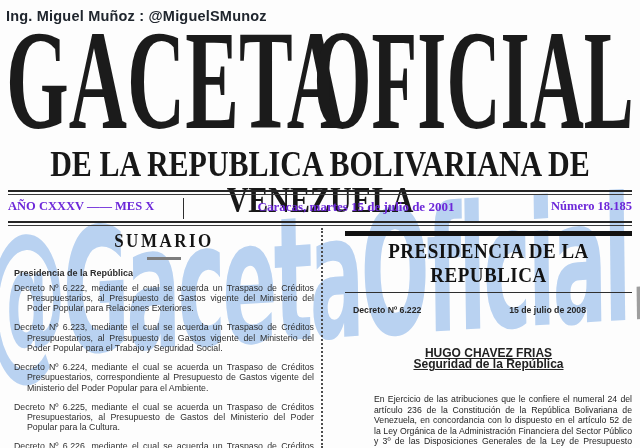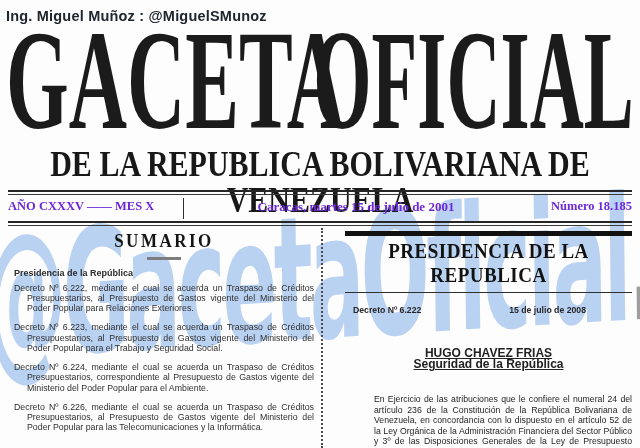--- a/index.html
+++ b/index.html
@@ -88,20 +88,21 @@
 
   <div class="layer col-divider"></div>
 
   <div class="layer left-col">
     <div class="sumario">SUMARIO</div>
     <div class="sumario-rule"></div>
     <div class="section-title">Presidencia de la República</div>
     <p class="entry">Decreto Nº 6.222, mediante el cual se acuerda un Traspaso de Créditos Presupuestarios, al Presupuesto de Gastos vigente del Ministerio del Poder Popular para Relaciones Exteriores.</p>
     <p class="entry">Decreto Nº 6.223, mediante el cual se acuerda un Traspaso de Créditos Presupuestarios, al Presupuesto de Gastos vigente del Ministerio del Poder Popular para el Trabajo y Seguridad Social.</p>
     <p class="entry">Decreto Nº 6.224, mediante el cual se acuerda un Traspaso de Créditos Presupuestarios, correspondiente al Presupuesto de Gastos vigente del Ministerio del Poder Popular para el Ambiente.</p>
+    <p class="entry">Decreto Nº 6.225, mediante el cual se acuerda un Traspaso de Créditos Presupuestarios, al Presupuesto de Gastos del Ministerio del Poder Popular para la Cultura.</p>
     <p class="entry">Decreto Nº 6.226, mediante el cual se acuerda un Traspaso de Créditos Presupuestarios, al Presupuesto de Gastos vigente del Ministerio del Poder Popular para las Telecomunicaciones y la Informática.</p>
 
   </div>
 
   <div class="layer right-col">
     <div class="rc-bar"></div>
     <div class="rc-heading">PRESIDENCIA DE LA REPUBLICA</div>
     <div class="rc-rule"></div>
     <div class="rc-decree-row">
       <span>Decreto Nº 6.222</span>

